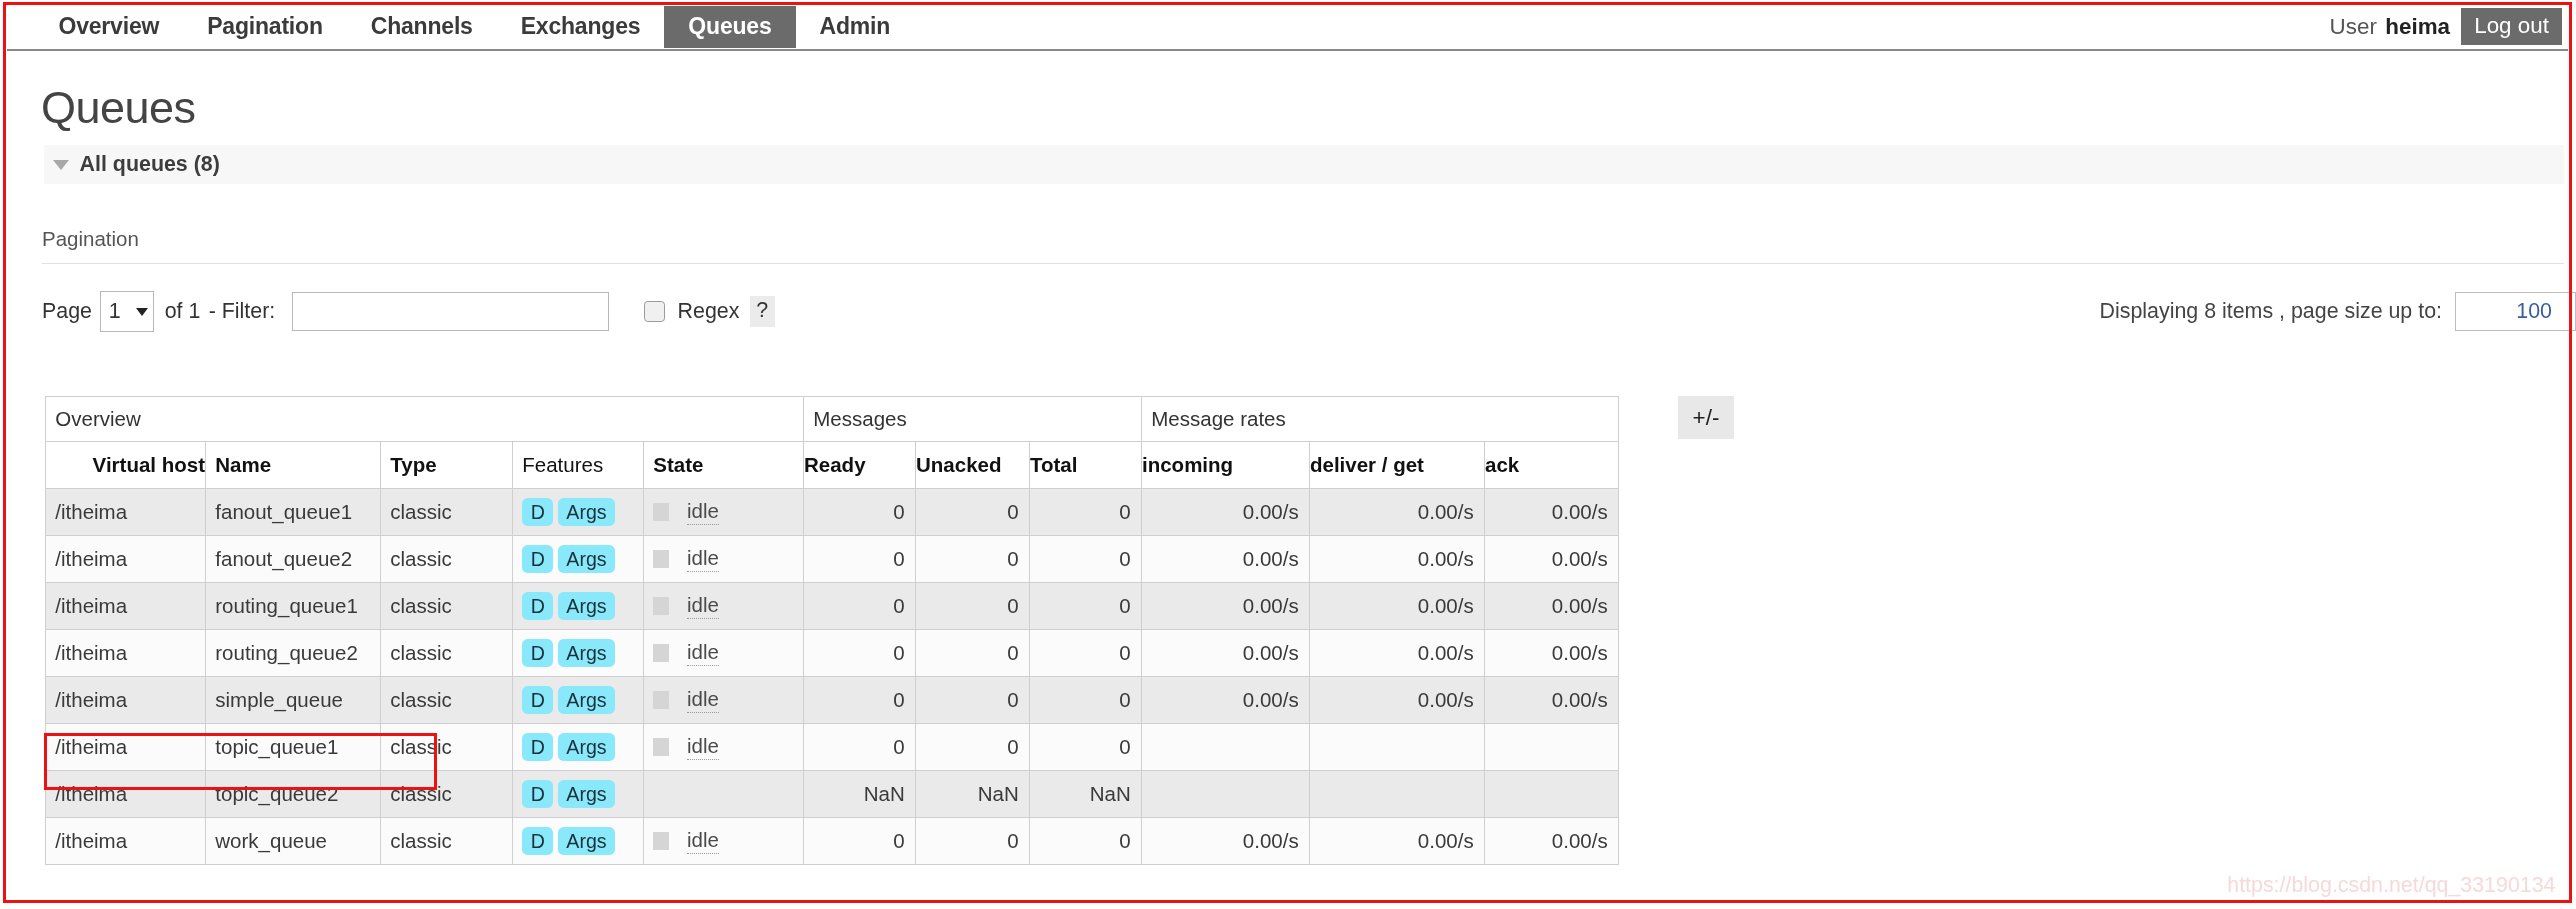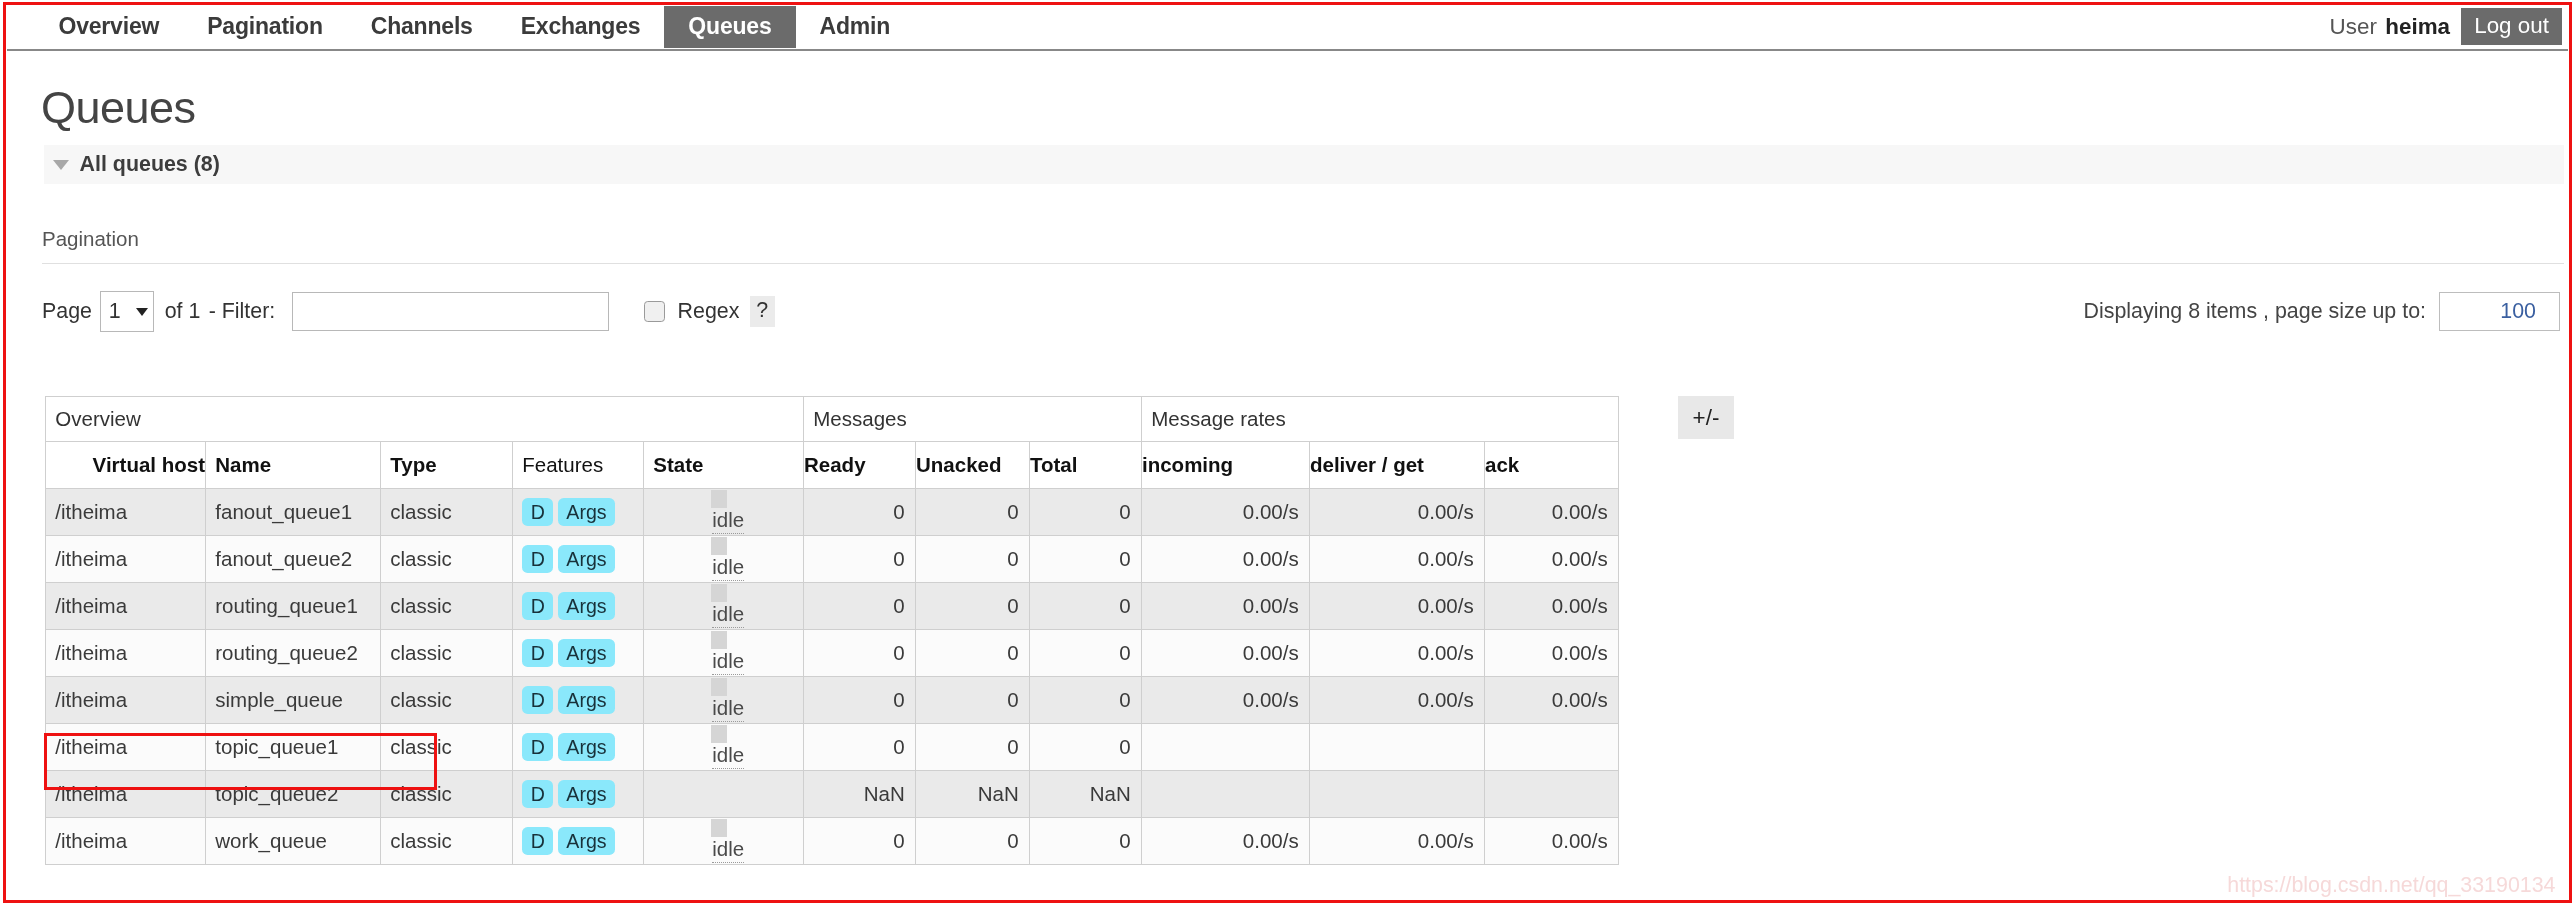--- a/index.html
+++ b/index.html
@@ -204,21 +204,21 @@
     margin-left: 10.3px;
     background: #ebebeb;
     color: #333333;
     font-size: 21.4px;
     padding: 1.9px 6.5px 3.7px 6.5px;
     cursor: pointer;
   }
 
   #displaying {
     position: absolute;
-    right: 16px;
+    right: 0px;
     top: 289px;
     height: 45px;
     display: flex;
     align-items: center;
     font-size: 21.4px;
     color: #444444;
     white-space: nowrap;
   }
   .pagesize-input {
     width: 121px;
@@ -294,21 +294,21 @@
     justify-content: center;
     background: #8ae8fb;
     border-radius: 5.6px;
     height: 28px;
     padding: 0 8.4px;
     font-size: 19.6px;
     color: #18313a;
     margin-right: 4.7px;
     cursor: pointer;
   }
-  .state-cell { display: flex; align-items: center; flex-direction: column; }
+  .state-cell { display: flex; align-items: center; }
   .state-sq {
     width: 16px;
     height: 17.7px;
     background: #d5d5d5;
     margin-right: 17.7px;
   }
   .state-txt {
     font-size: 20.5px;
     color: #4a4a4a;
     border-bottom: 1.9px dotted #9a9a9a;

